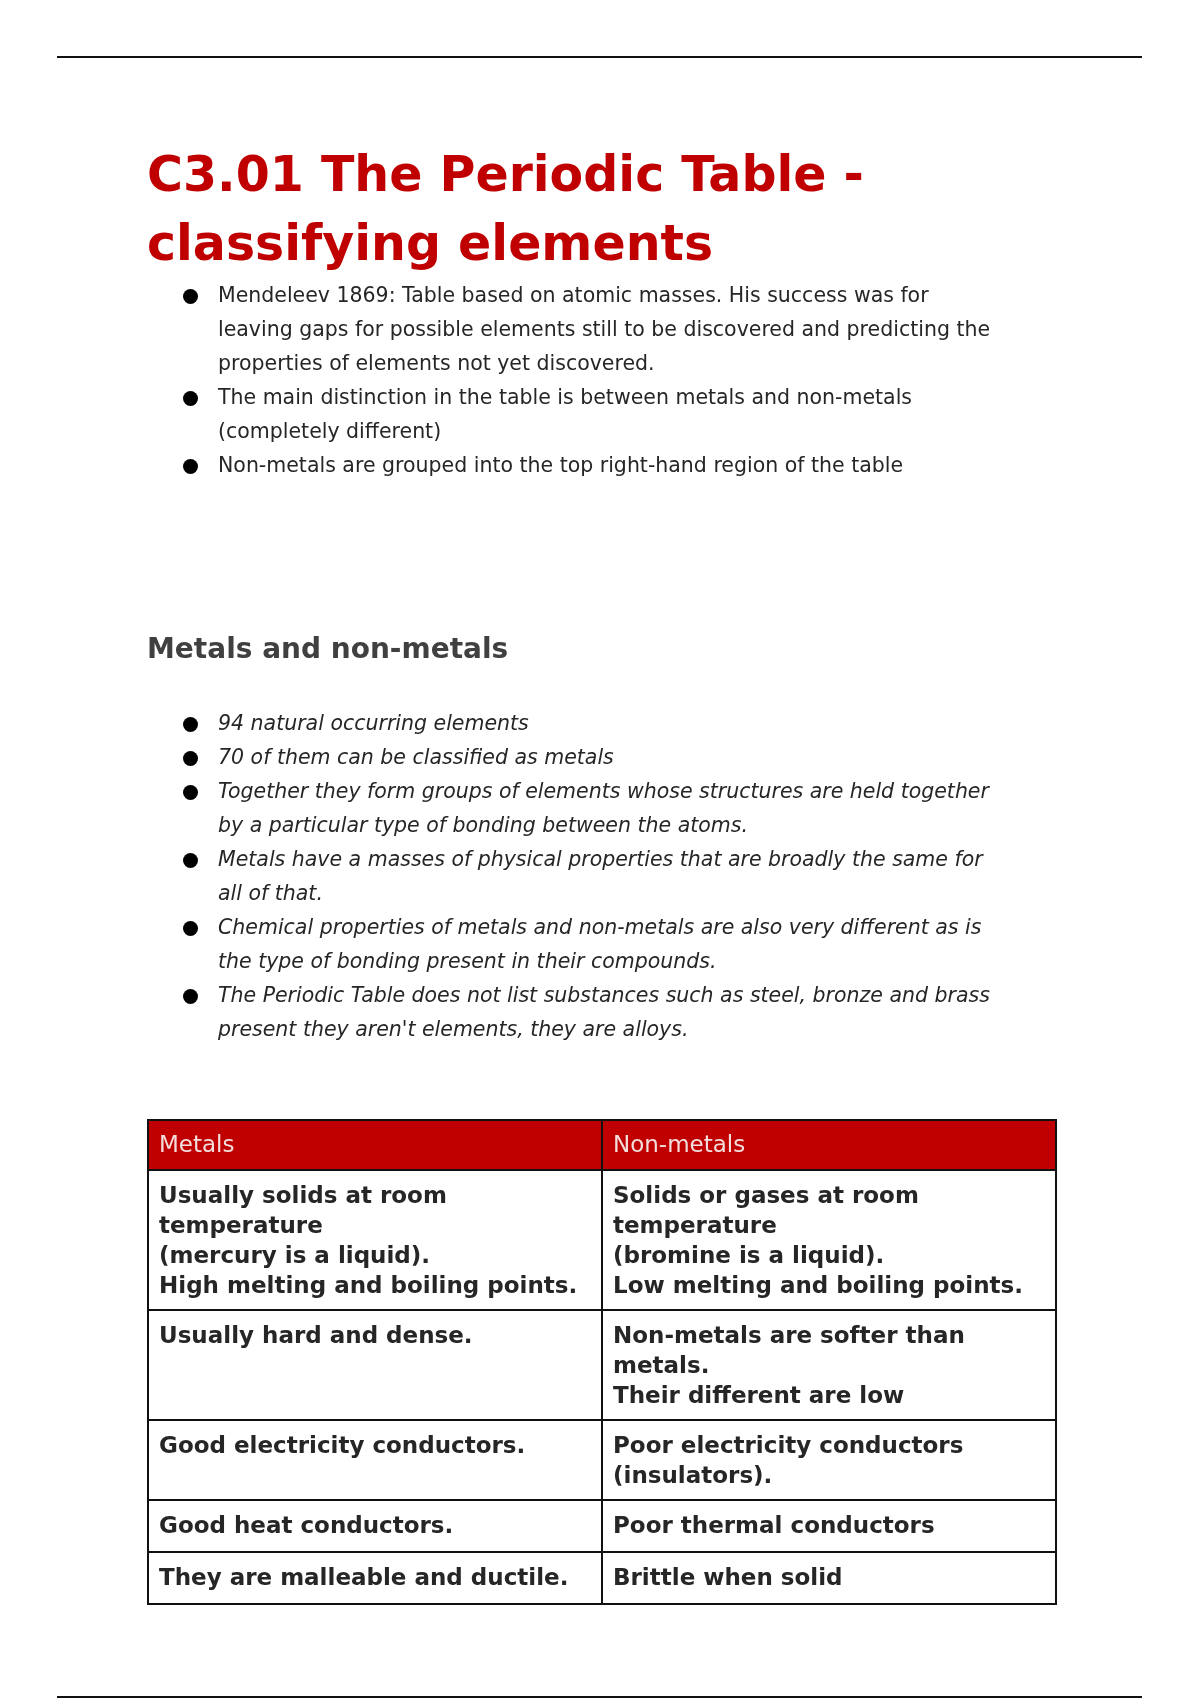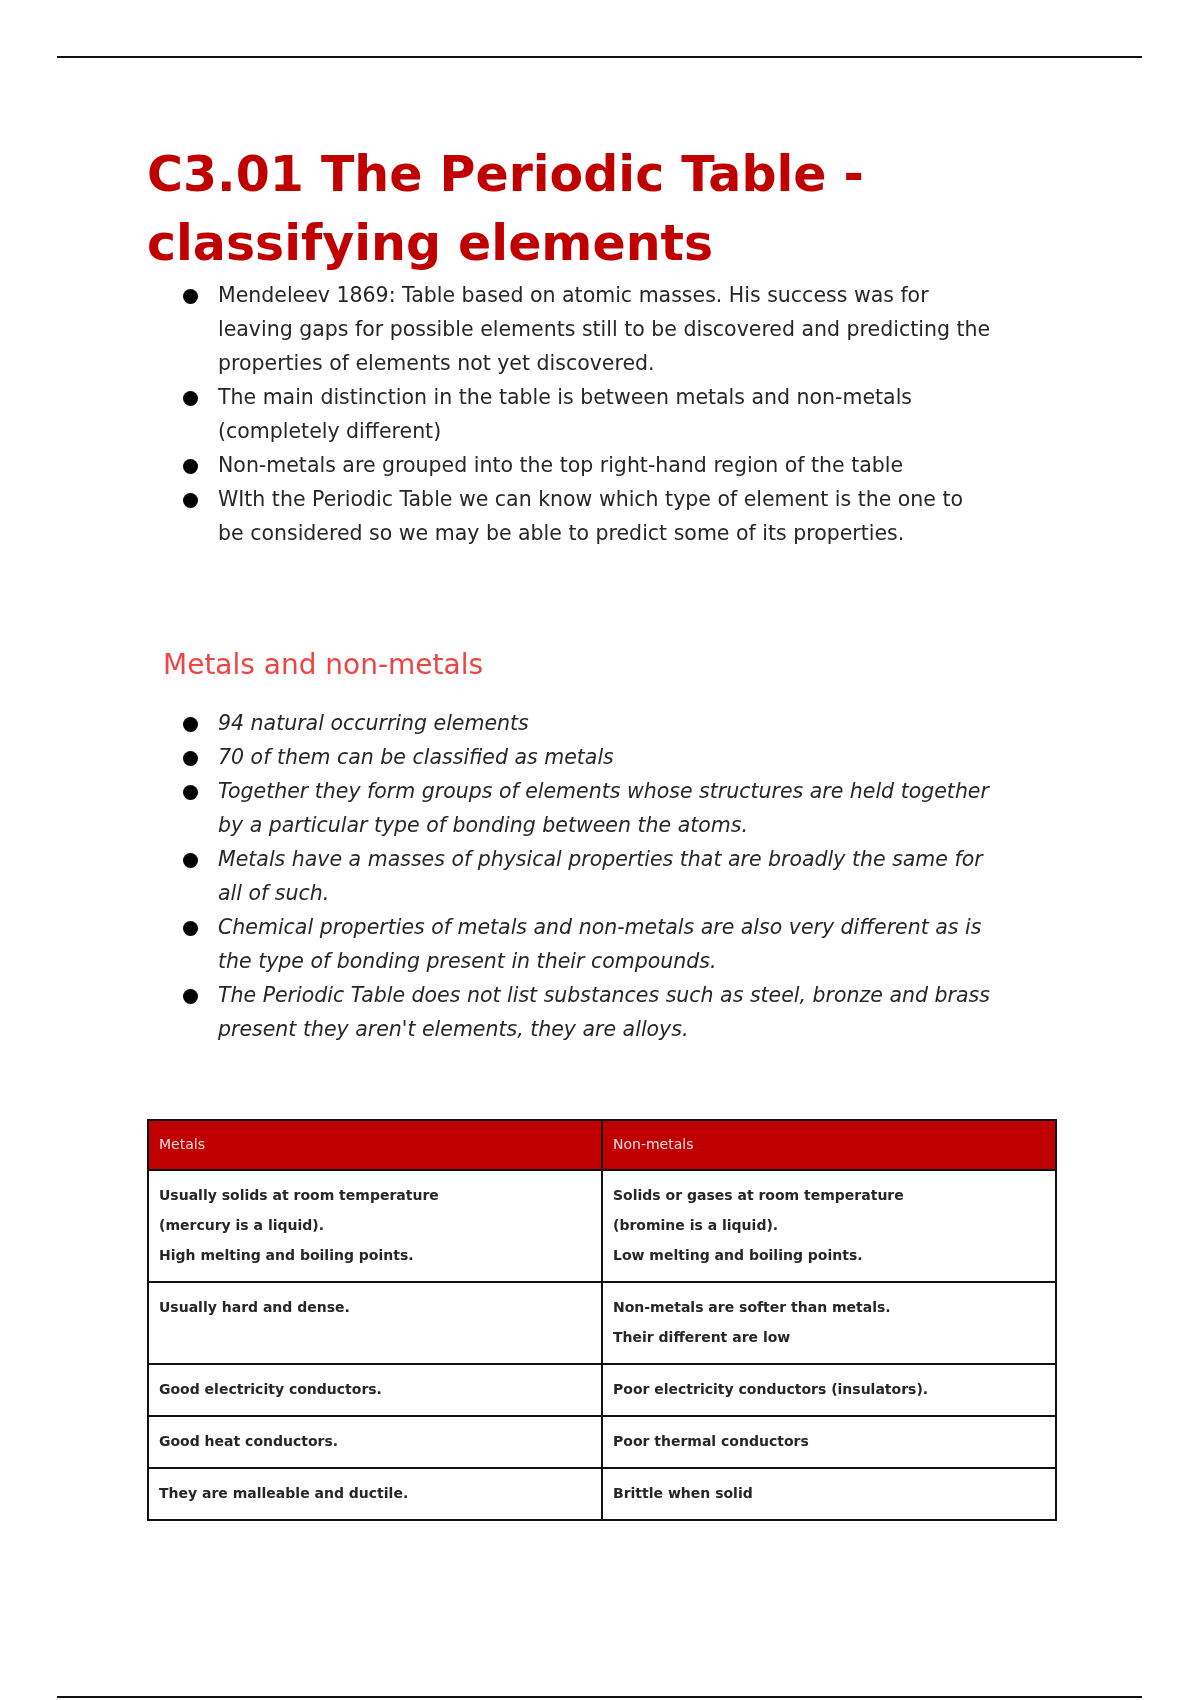--- a/index.html
+++ b/index.html
@@ -56,42 +56,42 @@
       position: absolute;
       left: 36px;
       top: 11px;
       width: 15px;
       height: 15px;
       border-radius: 50%;
       background: #000000;
     }
     .list1 { margin-top: 6px; width: 920px; }
     h2 {
-      margin: 16px;
+      margin: 0;
       font-size: 28px;
-      font-weight: normal;
-      color: #ef4444;
+      font-weight: bold;
+      color: #404040;
       position: absolute;
       top: 492px;
       left: 0;
     }
     .list2 {
       position: absolute;
       top: 566px;
       left: 0;
       width: 920px;
       font-style: italic;
     }
     table.compare {
       position: absolute;
       top: 979px;
       left: 0;
       width: 910px;
       border-collapse: collapse;
-      font-size: 14px;
+      font-size: 23px;
       color: #262626;
     }
     table.compare th, table.compare td {
       border: 2px solid #111111;
       text-align: left;
       vertical-align: top;
       padding: 9px 10px;
       line-height: 30px;
       width: 50%;
       font-weight: bold;
@@ -129,25 +129,20 @@
     </li>
     <li>
       <span class="dot"></span>
       <span>The main distinction in the table is between metals and non-metals</span><br>
       <span>(completely different)</span>
     </li>
     <li>
       <span class="dot"></span>
       <span>Non-metals are grouped into the top right-hand region of the table</span>
     </li>
-    <li>
-      <span class="dot"></span>
-      <span>WIth the Periodic Table we can know which type of element is the one to</span><br>
-      <span>be considered so we may be able to predict some of its properties.</span>
-    </li>
   </ul>
 
   <h2>Metals and non-metals</h2>
 
   <ul class="bullets list2">
     <li>
       <span class="dot"></span>
       <span>94 natural occurring elements</span>
     </li>
     <li>
@@ -155,21 +150,21 @@
       <span>70 of them can be classified as metals</span>
     </li>
     <li>
       <span class="dot"></span>
       <span>Together they form groups of elements whose structures are held together</span><br>
       <span>by a particular type of bonding between the atoms.</span>
     </li>
     <li>
       <span class="dot"></span>
       <span>Metals have a masses of physical properties that are broadly the same for</span><br>
-      <span>all of such.</span>
+      <span>all of that.</span>
     </li>
     <li>
       <span class="dot"></span>
       <span>Chemical properties of metals and non-metals are also very different as is</span><br>
       <span>the type of bonding present in their compounds.</span>
     </li>
     <li>
       <span class="dot"></span>
       <span>The Periodic Table does not list substances such as steel, bronze and brass</span><br>
       <span>present they aren't elements, they are alloys.</span>

